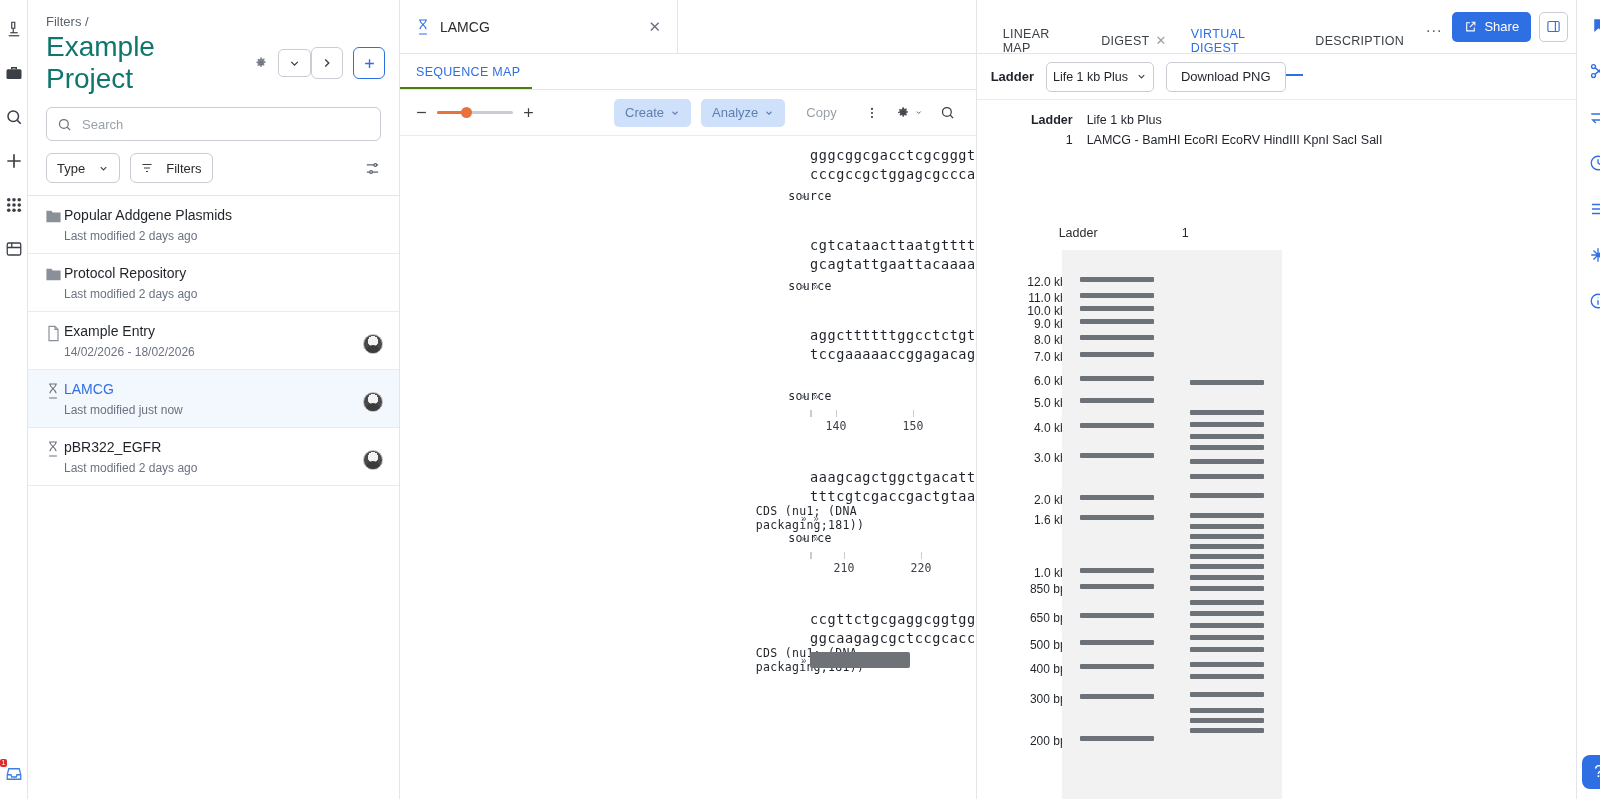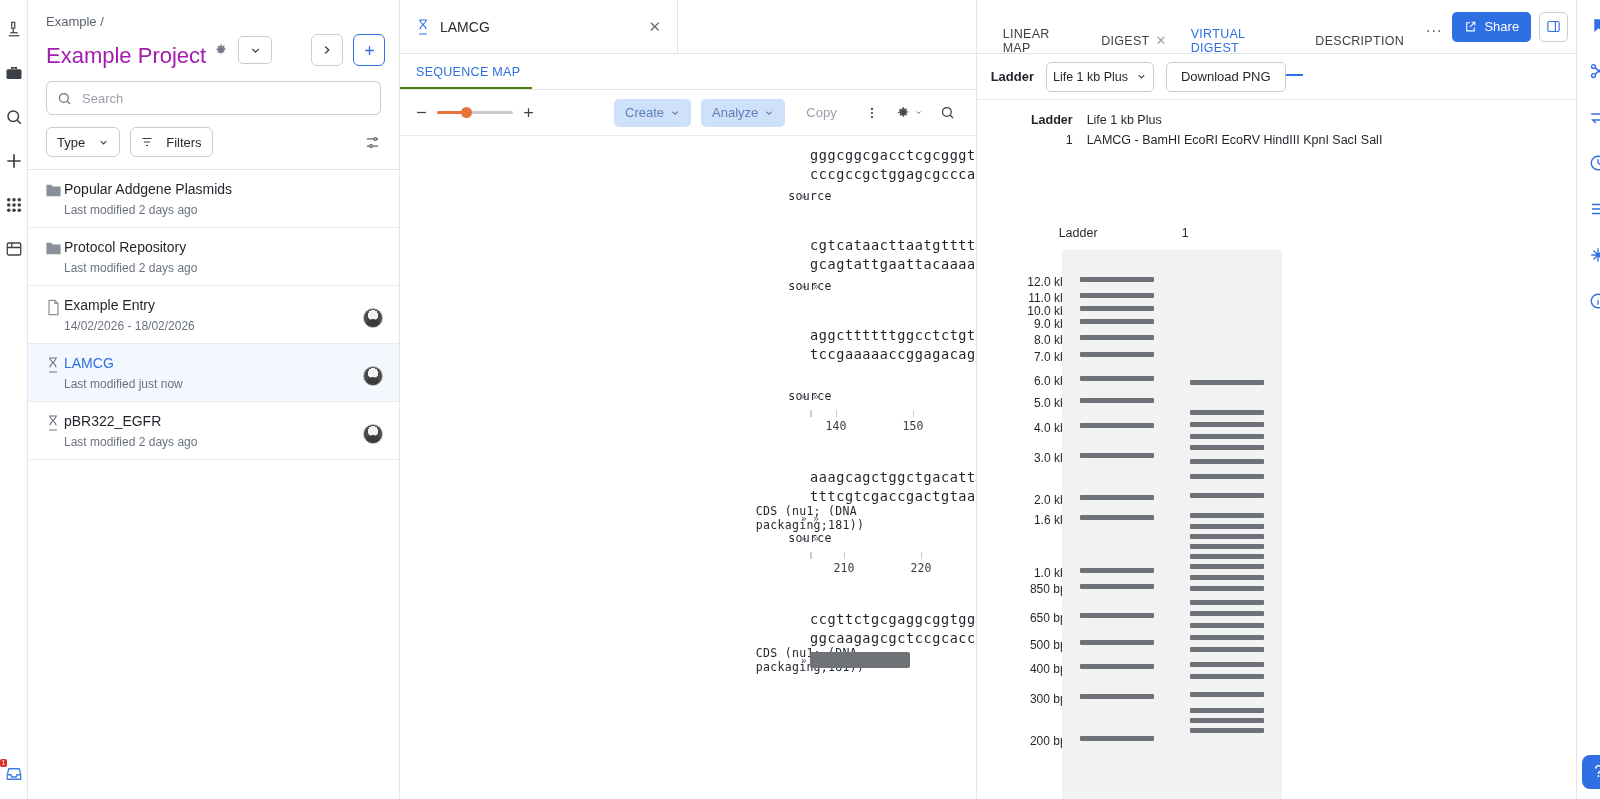--- a/index.html
+++ b/index.html
@@ -31,21 +31,21 @@
     font-size: 7px; line-height: 8px; border-radius: 2px; padding: 0 2px;
   }
 
   
   .sidebar {
     width: 372px; flex: 0 0 372px; background: #ffffff;
     border-right: 1px solid #e3e5e8; position: relative;
   }
   .crumbs { font-size: 13px; color: #5c6370; padding: 14px 0 0 18px; }
   .proj-row { display: flex; align-items: center; padding: 2px 14px 0 18px; }
-  .proj-title { font-size: 22px; color: #a21caf; font-weight: 400; margin-top: 12px; }
+  .proj-title { font-size: 28px; color: #0f766e; font-weight: 400; }
   .gear-small { margin-left: 8px; color: #6b7280; display: flex; align-items: center; }
   .chev-box {
     margin-left: 10px; width: 34px; height: 28px; border: 1px solid #c9ccd2; border-radius: 5px;
     display: flex; align-items: center; justify-content: center; color: #3b3f46; cursor: pointer;
   }
   .proj-actions { margin-left: auto; display: flex; align-items: center; gap: 10px; }
   .sq-btn {
     width: 32px; height: 32px; border: 1px solid #c9ccd2; border-radius: 6px;
     display: flex; align-items: center; justify-content: center; color: #3b3f46;
     background: #fff; cursor: pointer;
@@ -254,21 +254,21 @@
     <div class="ricon bottom">
       <span class="badge">1</span>
       <svg width="18" height="18" viewBox="0 0 24 24" fill="none" stroke="#3b7fe4" stroke-width="1.7">
           <path d="M3 13h5l1 3h6l1-3h5"></path>
           <path d="M5 5h14l2 8v6H3v-6z"></path>
         </svg>
     </div>
   </div>
 
   <div class="sidebar">
-    <div class="crumbs">Example /</div>
+    <div class="crumbs">Filters /</div>
     <div class="proj-row">
       <div class="proj-title">Example Project</div>
       <div class="gear-small">
         <svg width="14" height="14" viewBox="0 0 24 24" fill="#6b7280">
             <path d="M12 8a4 4 0 100 8 4 4 0 000-8zm0 2.5a1.5 1.5 0 110 3 1.5 1.5 0 010-3z"></path>
             <path d="M11 2h2l.4 2.2 1.8.8 1.9-1.2 1.4 1.4-1.2 1.9.8 1.8L20 9.4v2l-2.2.4-.8 1.8 1.2 1.9-1.4 1.4-1.9-1.2-1.8.8L13 19h-2l-.4-2.1-1.8-.8-1.9 1.2-1.4-1.4 1.2-1.9-.8-1.8L4 12v-2l2.1-.4.8-1.8L5.7 5.9l1.4-1.4 1.9 1.2 1.8-.8z" opacity=".85"></path>
           </svg>
       </div>
       <div class="chev-box">
         <svg width="13" height="13" viewBox="0 0 24 24" fill="none" stroke="#3b3f46" stroke-width="2.4">

